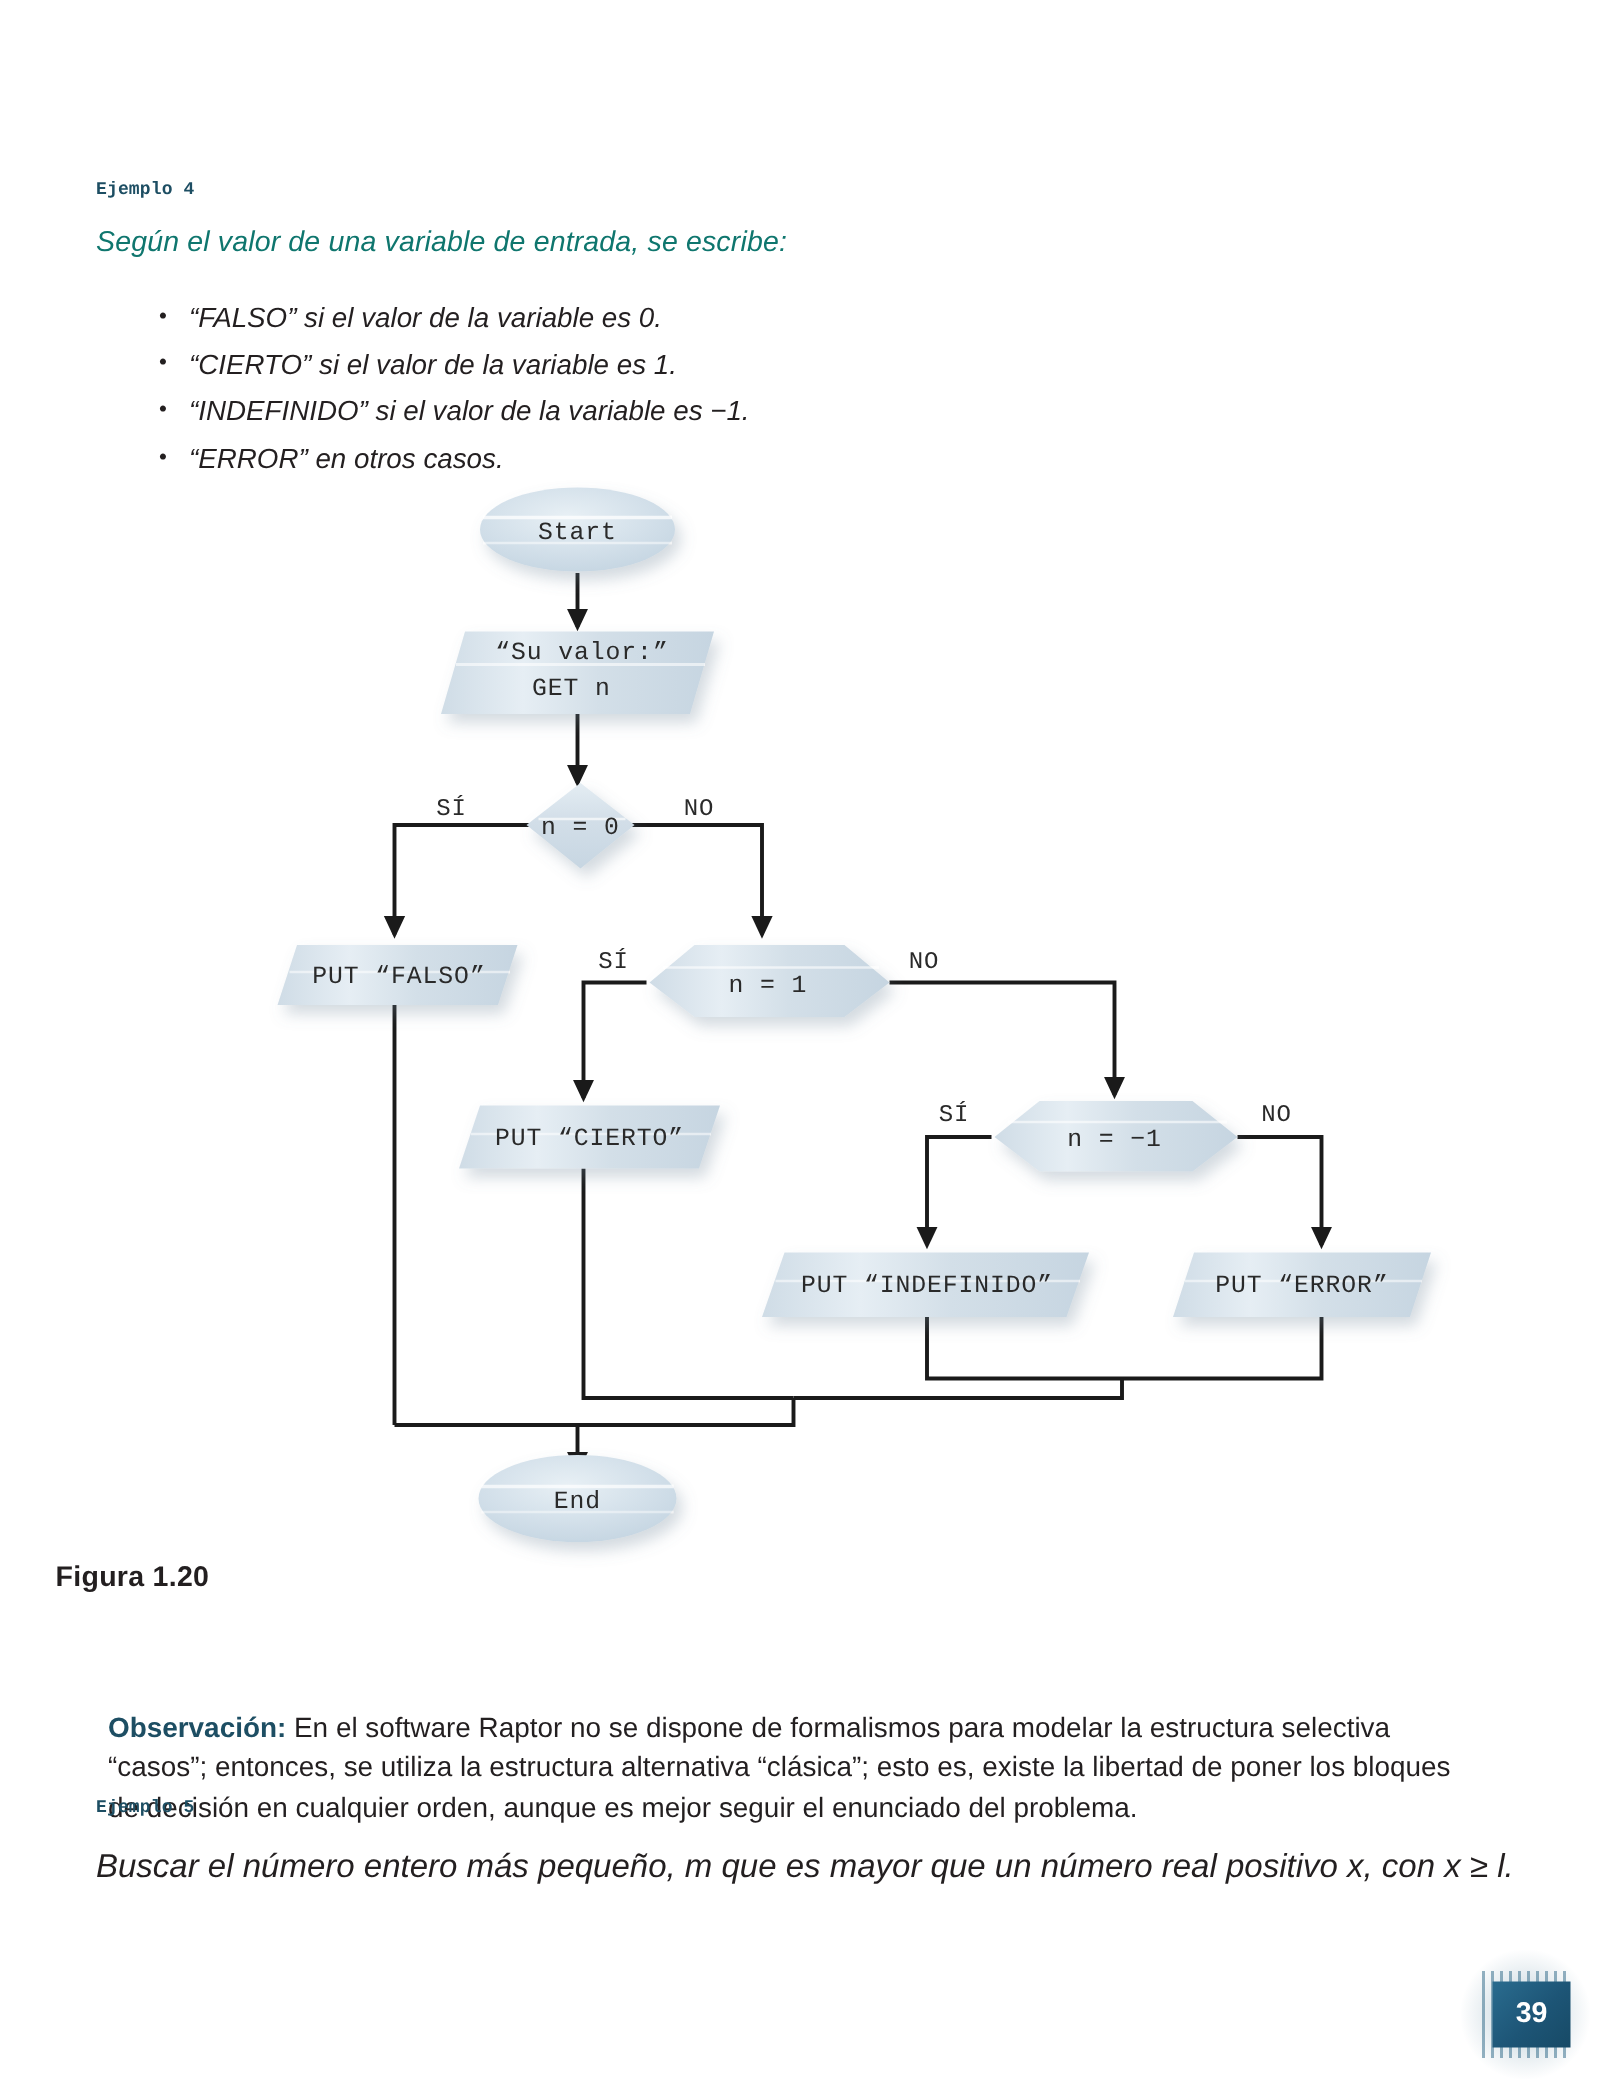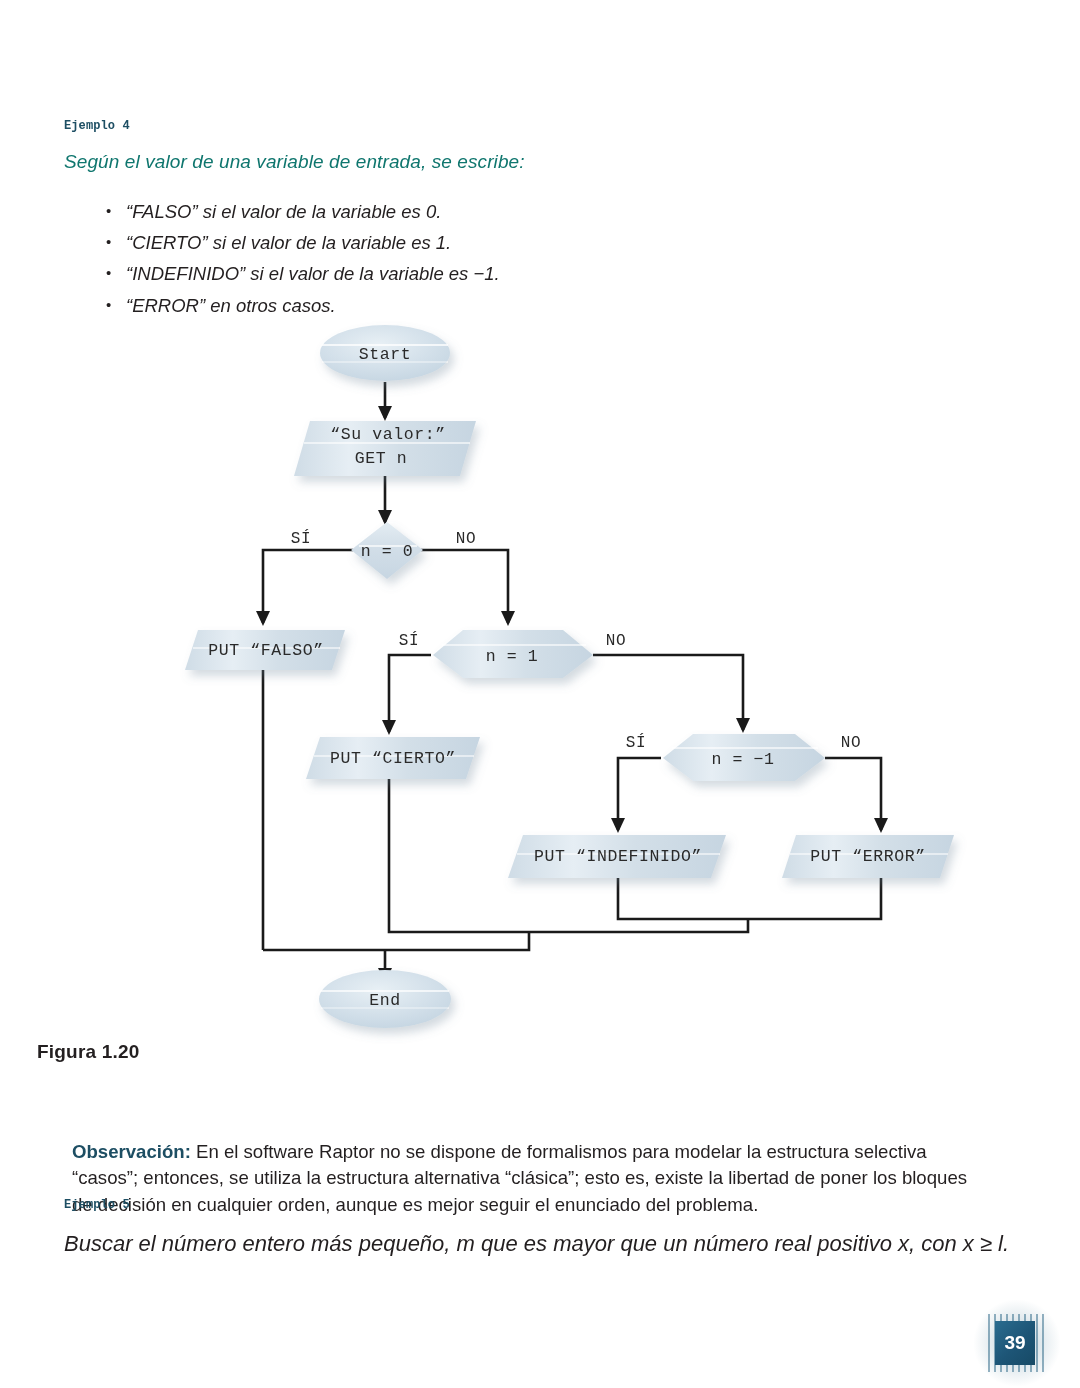--- a/index.html
+++ b/index.html
@@ -68,21 +68,21 @@
     background:radial-gradient(circle at 50% 50%, rgba(31,92,124,.30) 0%, rgba(31,92,124,.12) 42%, rgba(255,255,255,0) 72%);
   }
   .pagechip .teeth{
     position:absolute;left:2px;top:2px;width:58px;height:58px;
     background:
       repeating-linear-gradient(to right, rgba(26,90,124,.55) 0 2px, rgba(255,255,255,0) 2px 6px);
     -webkit-mask-image:linear-gradient(#000,#000);
     opacity:.85;
   }
   .pagechip .core{
-    position:absolute;left:9px;top:9px;width:40px;height:44px;
+    position:absolute;left:9px;top:9px;width:52px;height:44px;
     background:linear-gradient(135deg,#2a6c8f 0%,#1d5576 55%,#174a66 100%);
     display:flex;align-items:center;justify-content:center;
     color:#ffffff;font-size:19px;font-weight:bold;
   }
 
   
   .flow{position:absolute;left:0;top:300px;width:868px;height:745px;margin-left:48px;}
   .flow svg{display:block;}
 
   .nodelabel{

